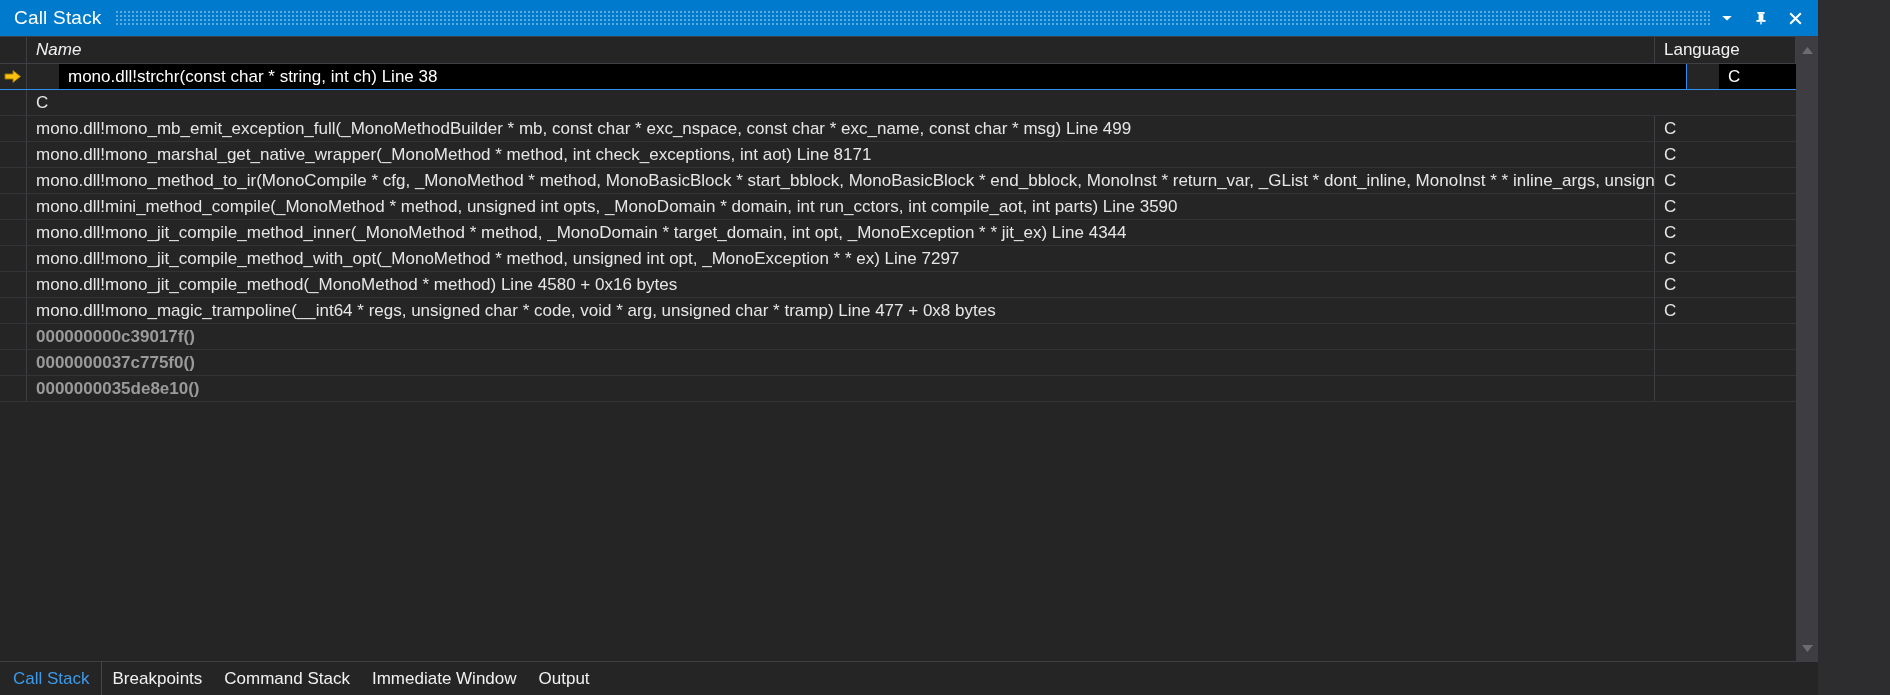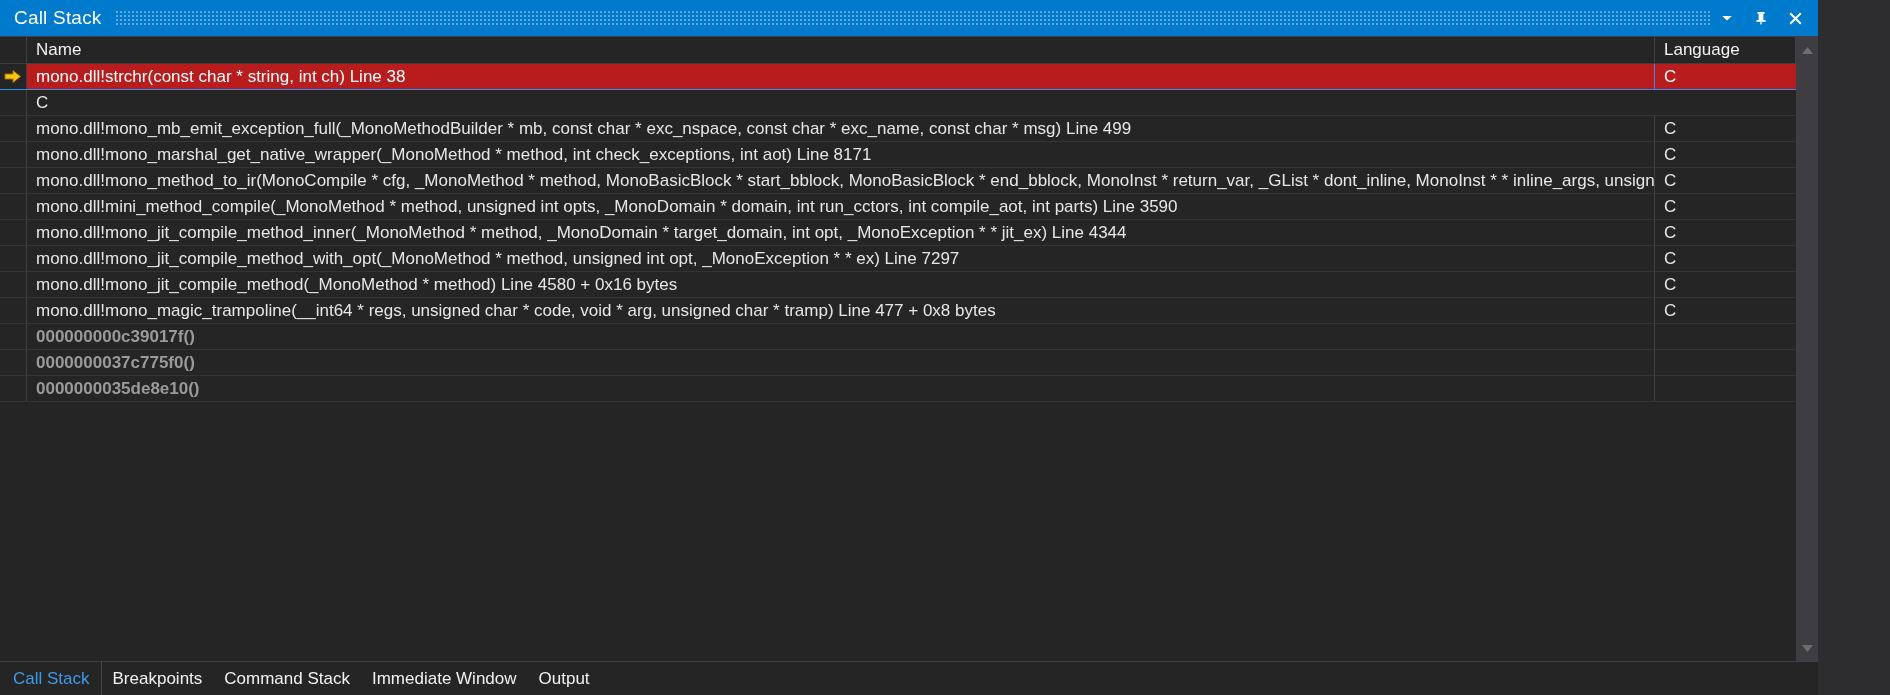--- a/index.html
+++ b/index.html
@@ -84,21 +84,21 @@
     align-items: center;
     padding-left: 9px;
     white-space: nowrap;
     overflow: hidden;
     border-right: 1px solid #3f3f46;
   }
   .hdr .gutter-h {
     width: 27px; min-width: 27px;
     border-right: 1px solid #3f3f46;
   }
-  .hdr .c-name { flex: 0 0 1628px; width: 1628px; }
+  .hdr .c-name { flex: 0 0 1628px; width: 1628px; font-style: italic; }
   .hdr .c-lang { flex: 1 1 auto; }
 
   .rows {
     flex: 1 1 auto;
     min-height: 0;
     overflow: hidden;
     background: #252526;
   }
 
   .row {
@@ -132,23 +132,24 @@
     flex: 1 1 auto;
     display: flex;
     align-items: center;
     padding-left: 9px;
     white-space: nowrap;
     overflow: hidden;
   }
 
   .row.selected .name,
   .row.selected .lang {
-    background: #b91c1c;
+    background: #000000;
     color: #ffffff;
     border-right-color: #2d8ef5;
+    margin-left: 32px;
   }
   .row.selected { border-bottom-color: #2d8ef5; }
   .row.dim .name, .row.dim .lang { color: #9a9a9a; font-weight: bold; }
 
   .arrow-icon { display: block; }
 
   
   .filler { flex: 1 1 auto; background: #252526; }
 
   

